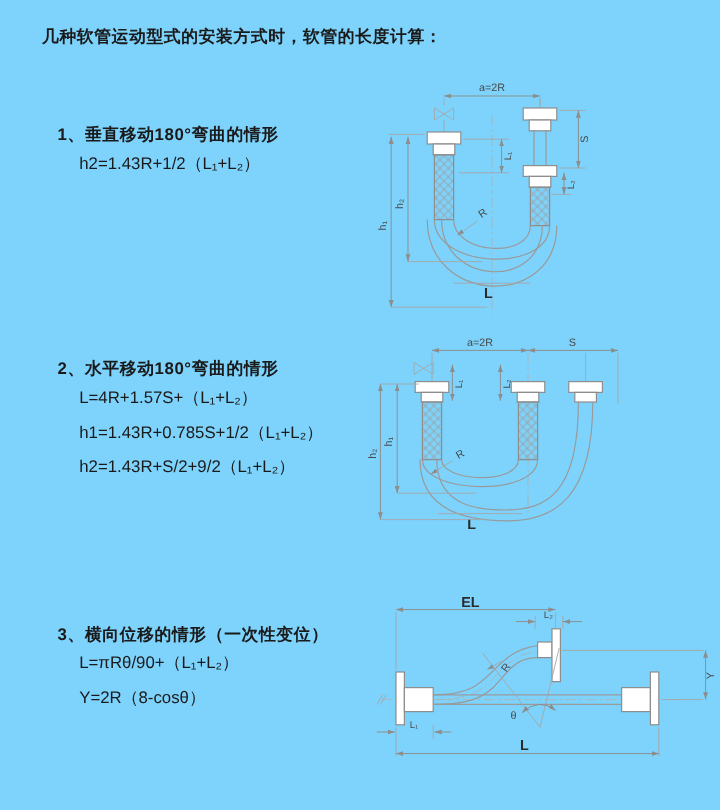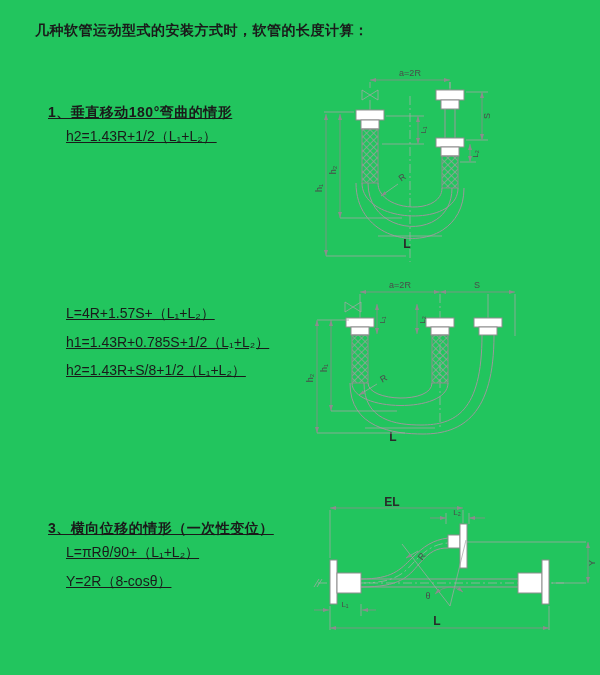--- a/index.html
+++ b/index.html
@@ -1,25 +1,25 @@
 <!DOCTYPE html>
 <html><head>
 <meta charset="utf-8">
 <style>
   html,body{margin:0;padding:0;background:#e8e8e8;}
   .page{
-    position:relative;width:600px;height:675px;background:#22c55e;
+    position:relative;width:600px;height:675px;background:#7dd3fc;
     font-family:"Liberation Sans","DejaVu Sans",sans-serif;color:#1a1a1a;
     overflow:hidden;
   }
   .title{
     position:absolute;left:35px;top:22px;font-size:14px;font-weight:bold;
     letter-spacing:.5px;white-space:nowrap;
   }
-  .section{position:absolute;left:48px;text-decoration:underline;}
+  .section{position:absolute;left:48px;}
   .sec1{top:104px;} .sec2{top:299px;} .sec3{top:520px;}
   .heading{font-size:14px;font-weight:bold;letter-spacing:.5px;white-space:nowrap;}
   .formula{font-size:14px;line-height:28.5px;margin-left:18px;white-space:nowrap;}
   .diagram{position:absolute;}
   .d1{left:310px;top:66px;} .d2{left:305px;top:278px;} .d3{left:300px;top:496px;}
   
   .ln{stroke:#9a9a9a;stroke-width:1;fill:none;}
   .thin{stroke:#a6a6a6;stroke-width:.75;fill:none;}
   .dim{stroke:#8d8d8d;stroke-width:.8;fill:none;}
   .cl{stroke:#b0b0b0;stroke-width:.7;fill:none;stroke-dasharray:9 3 2 3;}
@@ -35,23 +35,24 @@
 <div class="page">
 
   <div class="title">几种软管运动型式的安装方式时，软管的长度计算：</div>
 
   <div class="section sec1">
     <div class="heading">1、垂直移动180°弯曲的情形</div>
     <div class="formula">h2=1.43R+1/2（L₁+L₂）</div>
   </div>
 
   <div class="section sec2">
+    <div class="heading">2、水平移动180°弯曲的情形</div>
     <div class="formula">L=4R+1.57S+（L₁+L₂）</div>
     <div class="formula">h1=1.43R+0.785S+1/2（L₁+L₂）</div>
-    <div class="formula">h2=1.43R+S/8+1/2（L₁+L₂）</div>
+    <div class="formula">h2=1.43R+S/2+9/2（L₁+L₂）</div>
   </div>
 
   <div class="section sec3">
     <div class="heading">3、横向位移的情形（一次性变位）</div>
     <div class="formula">L=πRθ/90+（L₁+L₂）</div>
     <div class="formula">Y=2R（8-cosθ）</div>
   </div>
 
   <svg class="diagram d1" width="290" height="200" viewBox="0 0 290 200">
     <defs>

